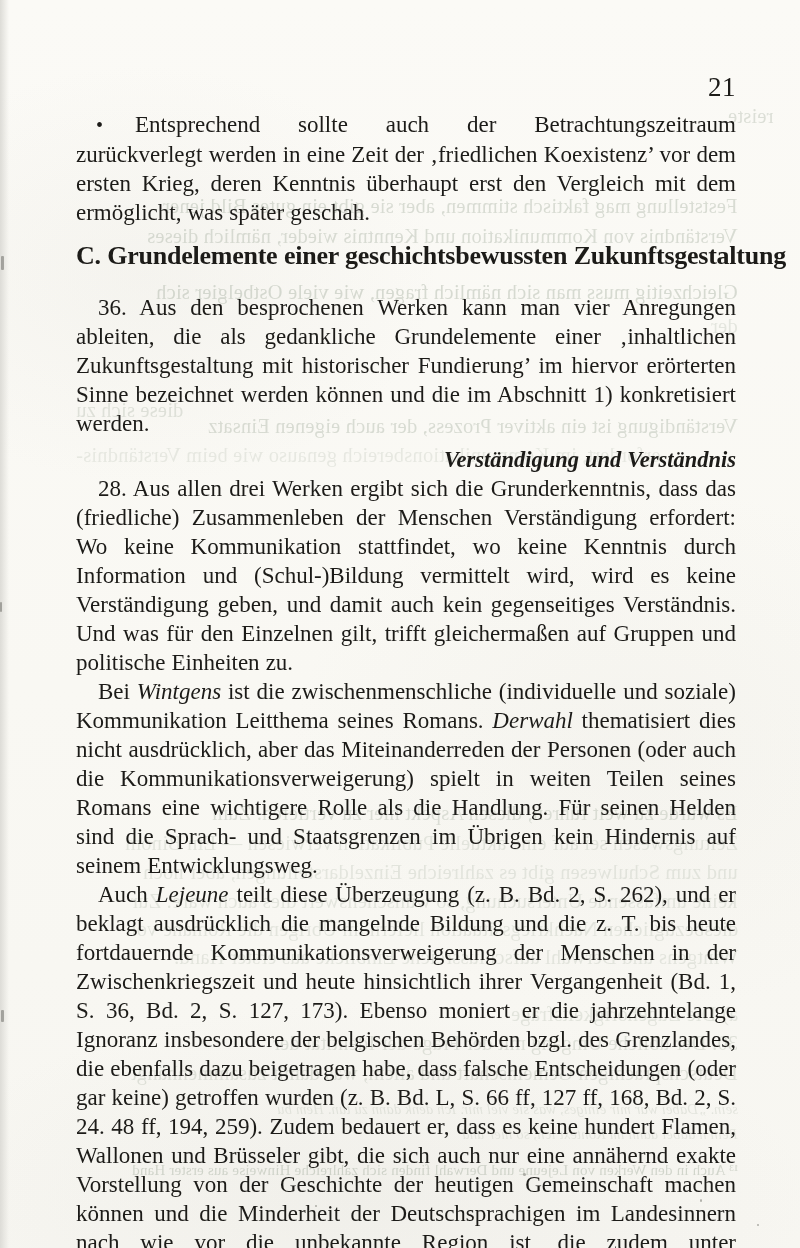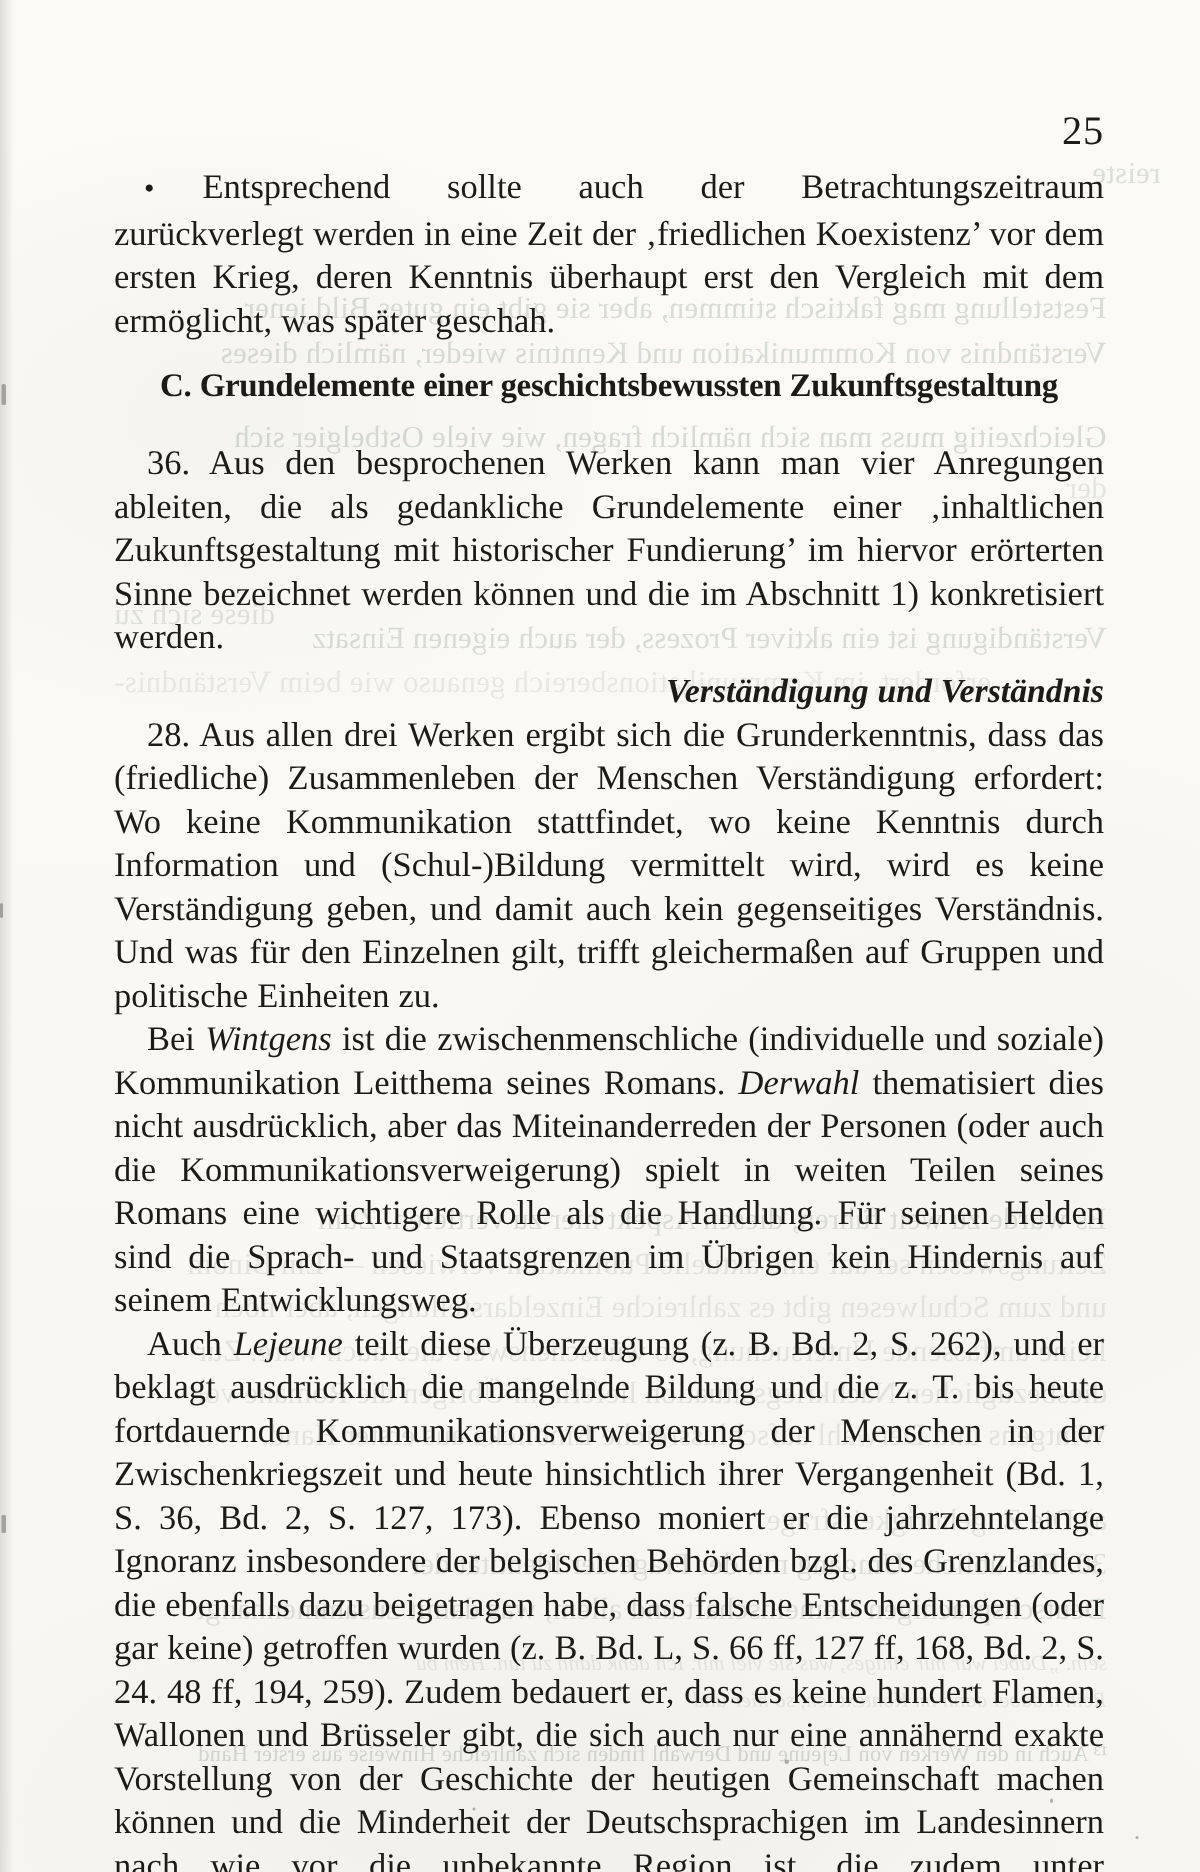--- a/index.html
+++ b/index.html
@@ -41,21 +41,21 @@
     margin:0;
     font-size:23px; line-height:29px;
     text-align:justify;
     word-spacing:0.3px;
   }
   .indent{ text-indent:22px; }
   .bullet-para{ text-indent:20px; }
   .bullet{ display:inline-block; width:39px; text-indent:0; font-size:20px; }
   .heading{
     margin:14px 0 23px;
-    font-weight:bold; font-size:22px; line-height:29px;
+    font-weight:bold; font-size:26px; line-height:29px;
     letter-spacing:-0.25px;
     text-align:center; white-space:nowrap; text-indent:0;
   }
   .subheading{
     margin:7px 0 0;
     font-weight:bold; font-style:italic;
     font-size:22.5px; line-height:29px;
     text-align:right; text-indent:9px;
   }
 
@@ -103,21 +103,21 @@
       <div class="ghost" style="top: 916px; right: 62px; opacity: 0.19;">diesbezüglichen Nachkriegssituation liefern im Übrigen die Romane von</div>
       <div class="ghost" style="top: 944px; right: 62px; opacity: 0.19;">Wintgens und Derwahl aufschlussreiche Einblicke aus erster Hand.</div>
       <div class="ghost" style="top: 1001px; right: 62px; opacity: 0.2;">a) Die Zugehörigkeitsfrage</div>
       <div class="ghost" style="top: 1030px; right: 62px; opacity: 0.23;">30. Der übliche Umgang mit der Frage der Identität der</div>
       <div class="ghost" style="top: 1060px; right: 62px; opacity: 0.23;">Deutschsprachigen Gemeinschaft und allem, was damit zusammenhängt</div>
       <div class="ghost" style="top: 1096px; right: 62px; font-size: 14.5px; opacity: 0.18; font-style: italic;">sein. „Dabei war mir einiges, was sie viel mir. Ich denk dann zu tun. Hem bu</div>
       <div class="ghost" style="top: 1121px; right: 62px; font-size: 14.5px; opacity: 0.16; font-style: italic;">Reih n dabei dann im Kontext ich, so hier und</div>
       <div class="ghost" style="top: 1157px; right: 62px; font-size: 15px; opacity: 0.34;">¹³ Auch in den Werken von Lejeune und Derwahl finden sich zahlreiche Hinweise aus erster Hand</div>
     </div>
 
-  <div class="page-number">25</div>
+  <div class="page-number">21</div>
 
   <main class="text-block">
 
     <p class="body bullet-para"><span class="bullet">•</span><span><span>Entsprechend sollte auch der Betrachtungszeitraum zurückverlegt werden in eine Zeit der ‚friedlichen Koexistenz’ vor dem ersten Krieg, deren Kenntnis überhaupt erst den Vergleich mit dem ermöglicht, was später geschah.</span></span></p>
 
     <h2 class="body heading">C. Grundelemente einer geschichtsbewussten Zukunftsgestaltung</h2>
 
     <p class="body indent"><span>36. Aus den besprochenen Werken kann man vier Anregungen ableiten, die als gedankliche Grundelemente einer ‚inhaltlichen Zukunftsgestaltung mit historischer Fundierung’ im hiervor erörterten Sinne bezeichnet werden können und die im Abschnitt 1) konkretisiert werden.</span></p>
 
     <h3 class="body subheading">Verständigung und Verständnis</h3>

